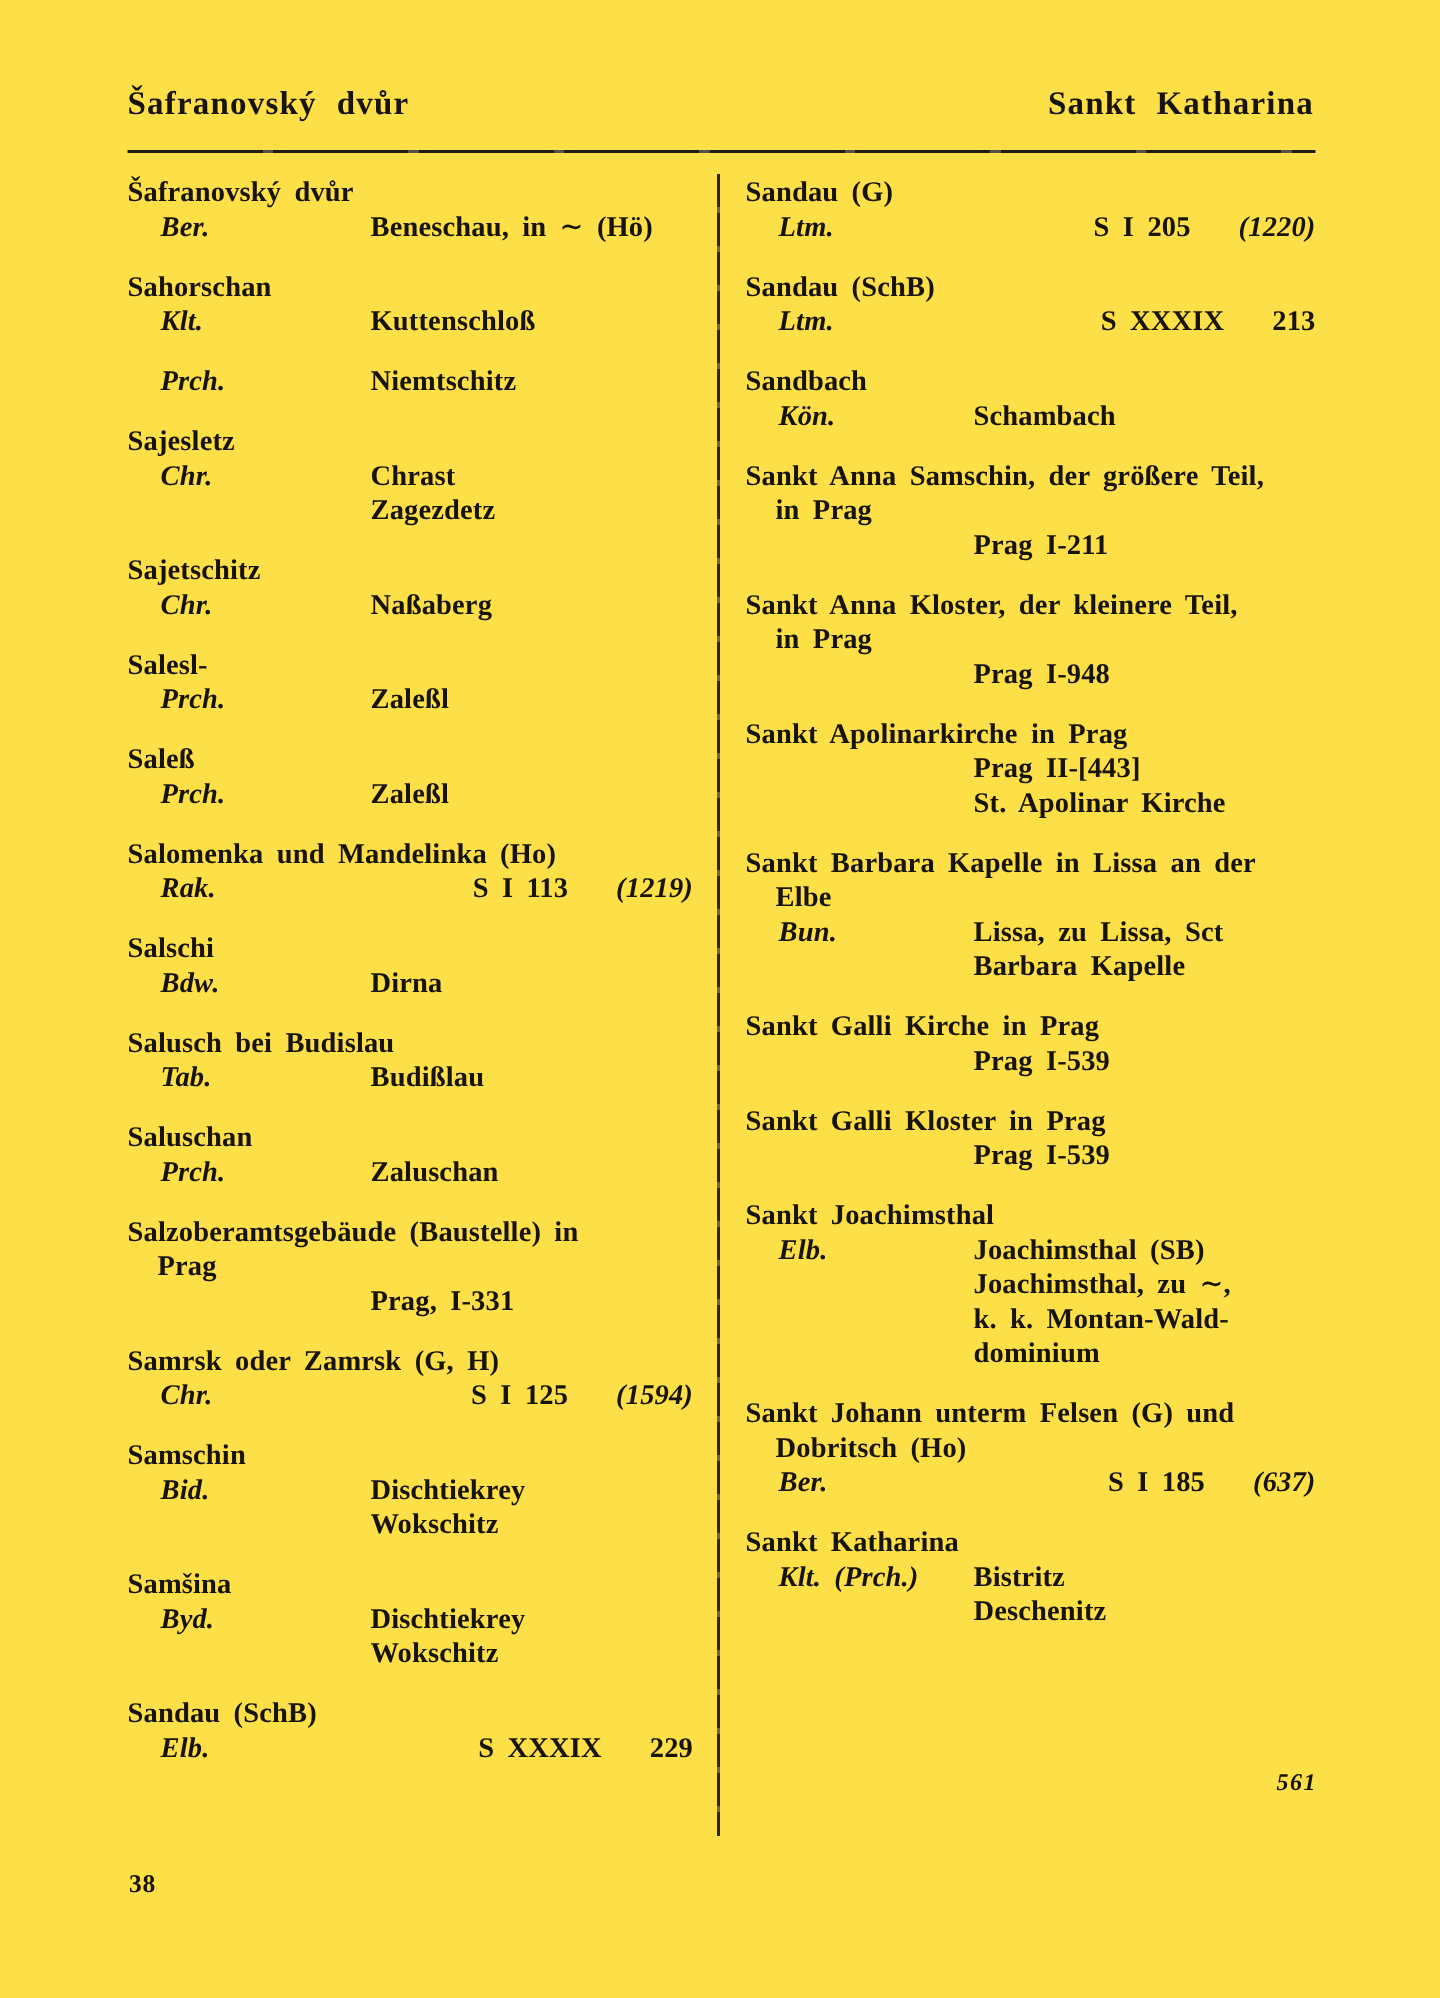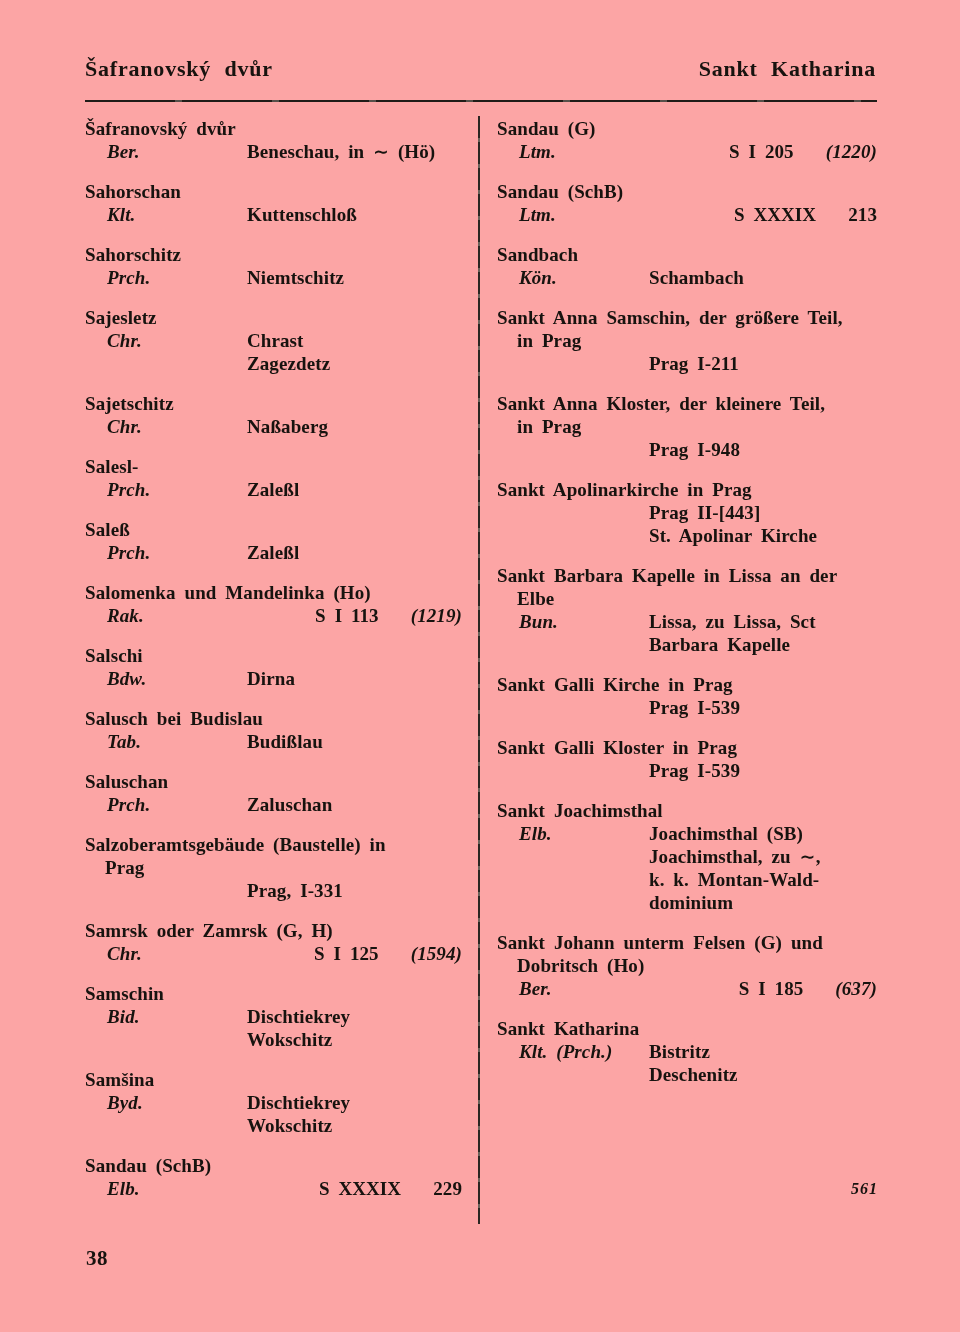--- a/index.html
+++ b/index.html
@@ -1,20 +1,20 @@
 <!DOCTYPE html>
 <html><head>
 <meta charset="utf-8">
 <style>
   html,body{margin:0;padding:0;background:#e8e6e0;}
   .page{
     position:relative;
     width:960px;height:1332px;
     margin:0 auto;
-    background:#fca5a5;
+    background:#fde047;
     color:#17130f;
     font-family:"Liberation Serif","DejaVu Serif",serif;
     overflow:hidden;
   }
   .hdr{
     position:absolute;top:56px;
     font-size:22px;font-weight:700;
     letter-spacing:0.8px;word-spacing:7px;
     white-space:nowrap;
   }
@@ -46,42 +46,41 @@
   .abbr{
     position:absolute;left:22px;top:0;
     font-style:italic;
   }
   .ln.refrow{display:flex;padding-left:22px;}
   .abbr-inline{font-style:italic;}
   .r1{margin-left:auto;}
   .r2{margin-left:32px;}
   .r2.it{font-style:italic;}
   .pgnum{position:absolute;font-weight:700;}
-  .pg-left{left:86px;top:1246px;font-size:21px;letter-spacing:0.5px;}
+  .pg-left{left:86px;top:1246px;font-size:17px;letter-spacing:0.5px;}
   .pg-right{right:82px;top:1180px;font-size:16px;font-style:italic;letter-spacing:1px;text-align:right;}
 </style>
 </head>
 <body>
 
 <div class="page">
   <div class="hdr hdr-left">Šafranovský dvůr</div>
   <div class="hdr hdr-right">Sankt Katharina</div>
   <div class="hdr-rule"></div>
 
   <div class="col col-left" id="col-left">
       <div class="entry">
         <div class="ln head">Šafranovský dvůr</div>
         <div class="ln body"><span class="abbr">Ber.</span><span class="gloss">Beneschau, in ∼ (Hö)</span></div>
       </div>
       <div class="entry">
         <div class="ln head">Sahorschan</div>
         <div class="ln body"><span class="abbr">Klt.</span><span class="gloss">Kuttenschloß</span></div>
       </div>
       <div class="entry">
-        <div class="ln head">Sahorschitz</div>
         <div class="ln body"><span class="abbr">Prch.</span><span class="gloss">Niemtschitz</span></div>
       </div>
       <div class="entry">
         <div class="ln head">Sajesletz</div>
         <div class="ln body"><span class="abbr">Chr.</span><span class="gloss">Chrast</span></div>
         <div class="ln body"><span class="gloss">Zagezdetz</span></div>
       </div>
       <div class="entry">
         <div class="ln head">Sajetschitz</div>
         <div class="ln body"><span class="abbr">Chr.</span><span class="gloss">Naßaberg</span></div>

